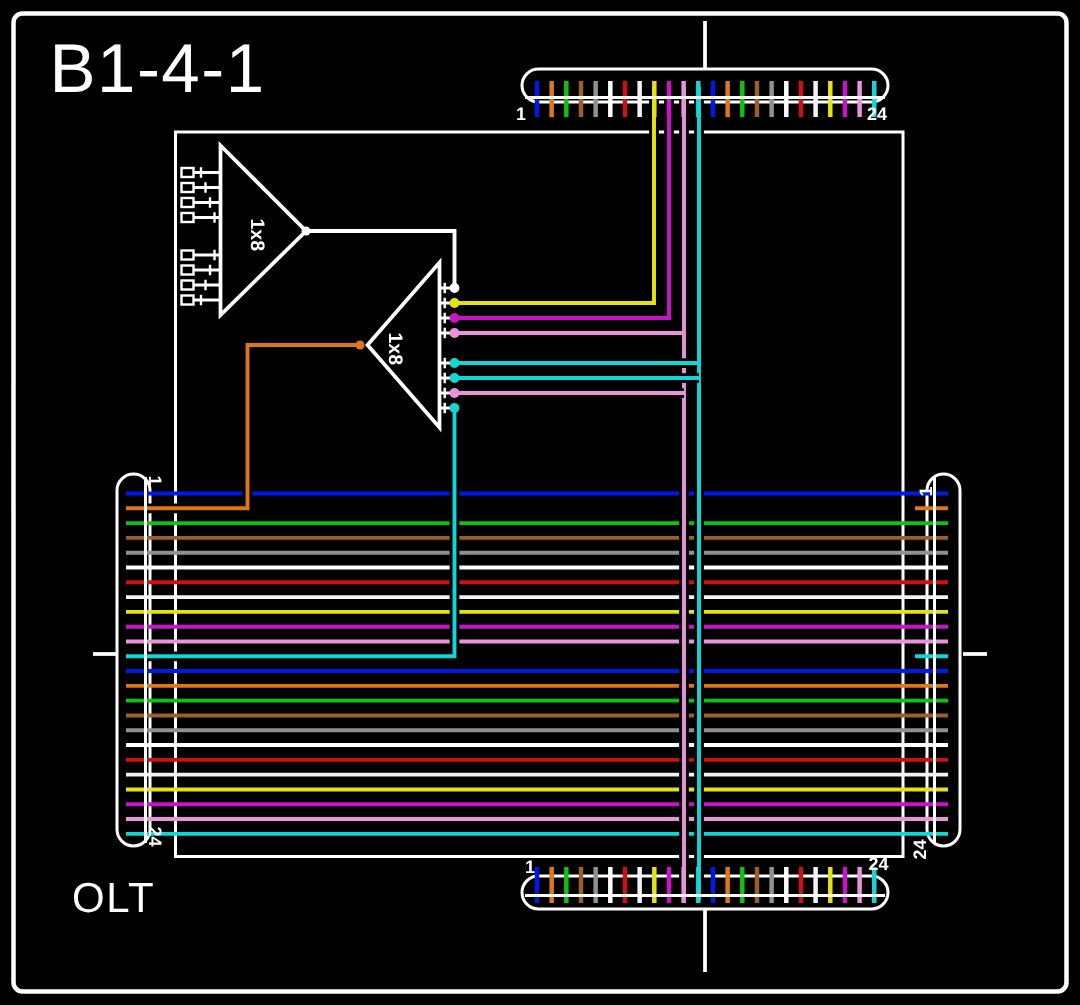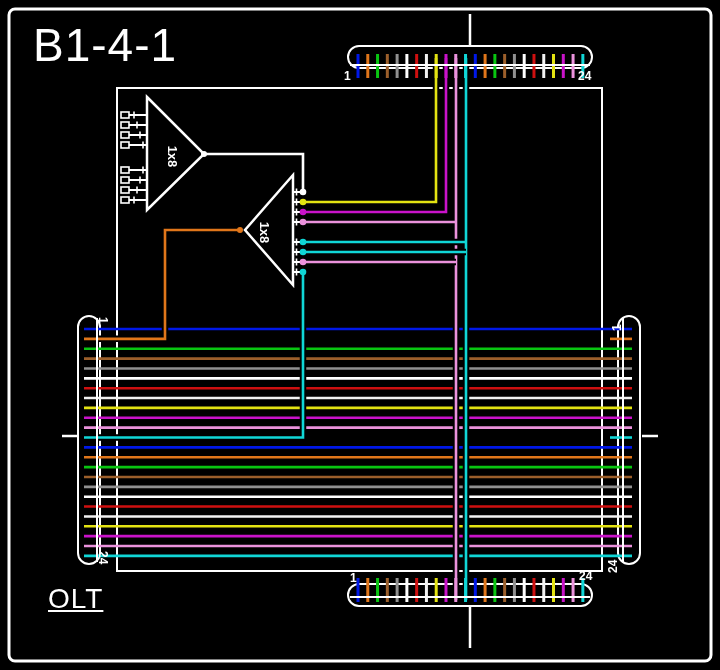--- a/index.html
+++ b/index.html
@@ -1,21 +1,21 @@
 <!DOCTYPE html>
 <html><head>
 <meta charset="utf-8">
 <style>
   html,body{margin:0;padding:0;background:#000;}
   body{width:720px;height:670px;overflow:hidden;font-family:"Liberation Sans",sans-serif;}
   #stage{position:relative;width:720px;height:550px;background:#000;}
   #diagram-svg{position:absolute;left:0;top:0;}
   .txt{position:absolute;color:#fff;white-space:nowrap;}
   .title{left:33px;top:18px;font-size:46px;letter-spacing:1px;}
-  .olt{left:48px;top:583px;font-size:28px;letter-spacing:1px;text-decoration:underline;}
+  .olt{left:48px;top:583px;font-size:28px;letter-spacing:1px;}
   .striplabel{font-size:12px;font-weight:700;}
   .lab-top-first{left:344px;top:69px;}
   .lab-top-last{left:578px;top:69px;}
   .lab-bottom-first{left:350px;top:571px;}
   .lab-bottom-last{left:579px;top:569px;}
   .lab-left-first{left:110px;top:317px;transform:rotate(90deg);transform-origin:top left;}
   .lab-left-last{left:110px;top:551px;transform:rotate(90deg);transform-origin:top left;}
   .lab-right-first{left:610px;top:331px;transform:rotate(-90deg);transform-origin:top left;}
   .lab-right-last{left:606px;top:573px;transform:rotate(-90deg);transform-origin:top left;}
   .splitterlabel{font-size:13px;font-weight:700;width:40px;text-align:center;}

